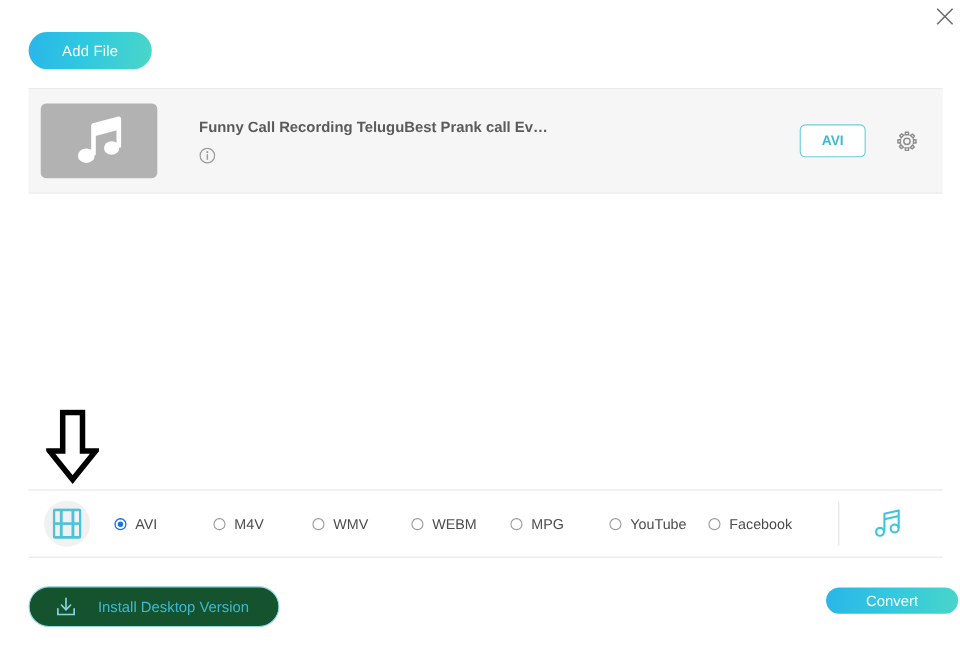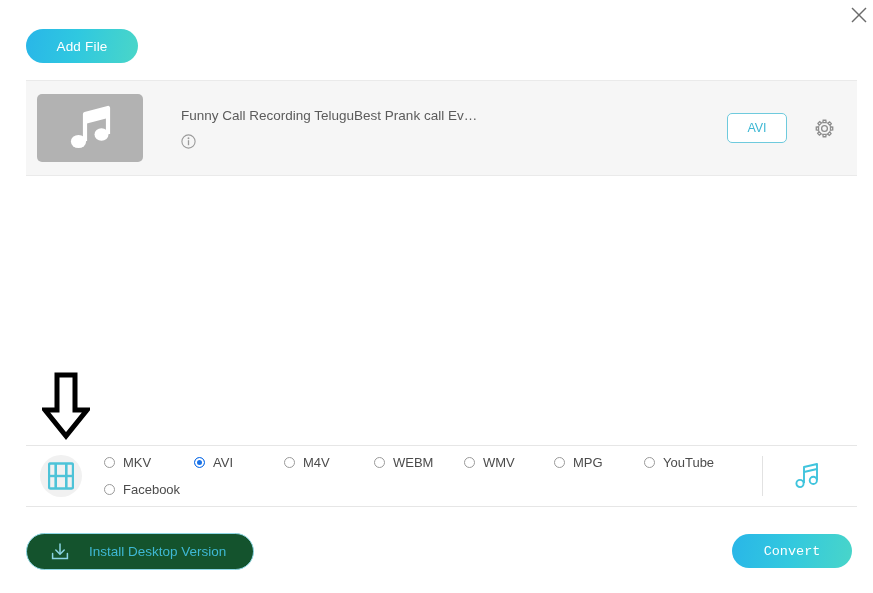--- a/index.html
+++ b/index.html
@@ -58,20 +58,21 @@
   }
   .file-row {
     height: 96px;
     background: #f6f6f6;
     border-top: 1px solid #eaeaea;
     border-bottom: 1px solid #eaeaea;
     display: flex;
     align-items: center;
     box-sizing: border-box;
     padding: 0 22px 0 11px;
+    font-weight: bold;
   }
   .thumb {
     width: 106px;
     height: 68px;
     border-radius: 5px;
     background: #b2b2b2;
     flex: 0 0 auto;
     display: flex;
     align-items: center;
     justify-content: center;
@@ -219,30 +220,30 @@
     box-sizing: border-box;
     padding-left: 22px;
   }
   .install-label {
     color: #3fb8d4;
     font-size: 13.5px;
     margin-left: 18px;
   }
   .convert-btn {
     position: absolute;
-    left: 732px;
+    left: 751px;
     top: 534px;
     width: 120px;
-    height: 34px;
+    height: 24px;
     border: none;
     border-radius: 17px;
     background: linear-gradient(100deg, #29b6e8 0%, #33c9de 50%, #49d5c9 100%);
     color: #ffffff;
     font-size: 13.5px;
-    font-family: Liberation Mono, monospace;
+    font-family: Liberation Sans, sans-serif;
     cursor: pointer;
     padding: 0;
   }
 </style>
 </head>
 <body>
 
 <div class="close-btn">
   <svg width="18" height="18" viewBox="0 0 18 18">
     <line x1="2" y1="2" x2="16" y2="16" stroke="#6b6b6b" stroke-width="1.4"></line>
@@ -306,40 +307,36 @@
     <svg width="26" height="28" viewBox="0 0 26 28">
       <rect x="1" y="1.5" width="24" height="25" rx="1.5" fill="none" stroke="#4ec3d8" stroke-width="2.4"></rect>
       <rect x="6.4" y="1.5" width="2.6" height="25" fill="#4ec3d8"></rect>
       <rect x="17" y="1.5" width="2.6" height="25" fill="#4ec3d8"></rect>
       <rect x="1" y="12.8" width="24" height="2.4" fill="#4ec3d8"></rect>
     </svg>
   </div>
 
   <div class="format-grid">
 
-    <label class="fmt-option">
-      <span class="radio"></span>
-      <span class="fmt-label">MKV</span>
-    </label>
     <label class="fmt-option selected">
       <span class="radio"></span>
       <span class="fmt-label">AVI</span>
     </label>
     <label class="fmt-option">
       <span class="radio"></span>
       <span class="fmt-label">M4V</span>
     </label>
     <label class="fmt-option">
       <span class="radio"></span>
+      <span class="fmt-label">WMV</span>
+    </label>
+
+    <label class="fmt-option">
+      <span class="radio"></span>
       <span class="fmt-label">WEBM</span>
-    </label>
-
-    <label class="fmt-option">
-      <span class="radio"></span>
-      <span class="fmt-label">WMV</span>
     </label>
     <label class="fmt-option">
       <span class="radio"></span>
       <span class="fmt-label">MPG</span>
     </label>
     <label class="fmt-option">
       <span class="radio"></span>
       <span class="fmt-label">YouTube</span>
     </label>
     <label class="fmt-option">

